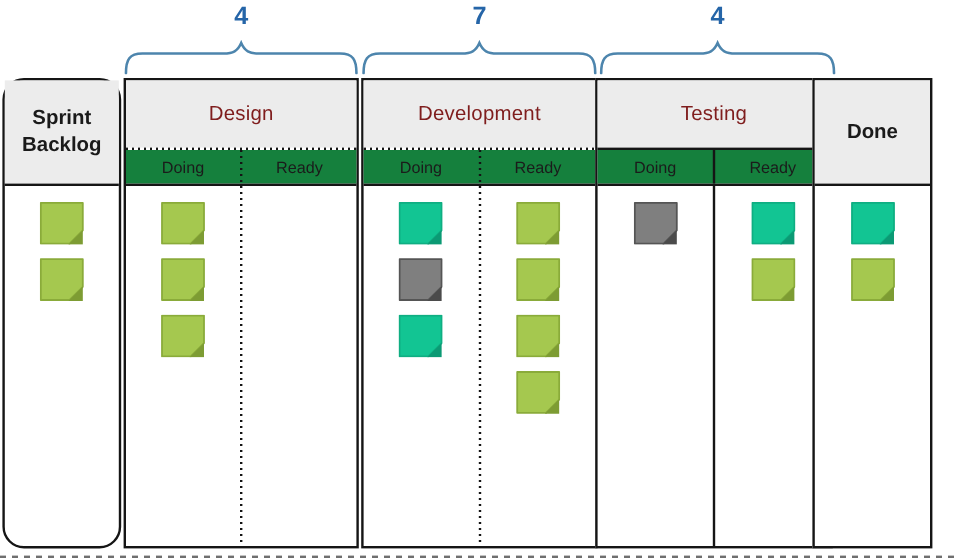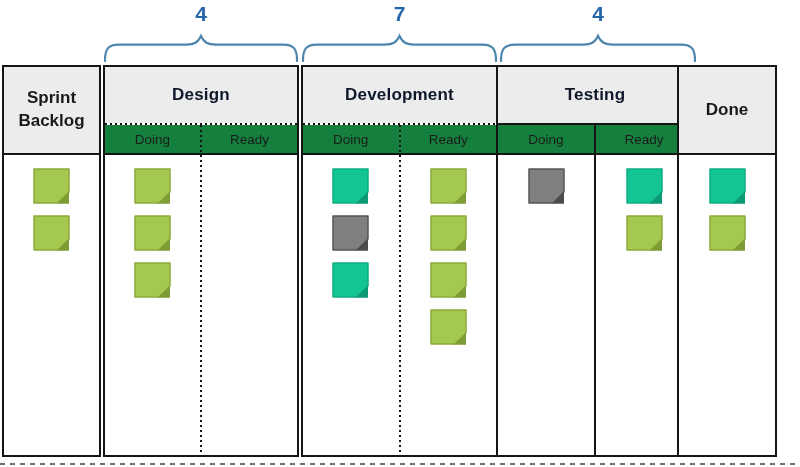--- a/index.html
+++ b/index.html
@@ -10,28 +10,28 @@
   .brace-wrap{position:absolute;top:0;height:63px;}
   .bw-design{left:103px;width:196px;}
   .bw-development{left:301px;width:197px;}
   .bw-testing{left:499px;width:198px;}
   .wip-num{position:absolute;top:1px;left:0;width:100%;text-align:center;
            font-size:21px;font-weight:700;color:#2565a8;line-height:1.2;}
   .brace{position:absolute;left:0;bottom:1px;width:100%;height:29px;display:block;}
 
   
   .col{position:absolute;top:65px;height:392px;border:2px solid #151515;background:#fff;box-sizing:border-box;}
-  .col-sb{left:2px;width:99px;}
+  .col-sb{left:2px;width:99px;border-radius:18px;}
   .col-design{left:103px;width:196px;}
   .col-dev{left:301px;width:197px;}
   .col-test{left:496px;width:198px;}
   .col-done{left:677px;width:100px;}
 
   .title{height:56px;background:#ececec;display:flex;align-items:center;justify-content:center;
-         font-size:17px;font-weight:700;color:#0f172a;letter-spacing:.2px;}
+         font-size:17px;font-weight:400;color:#7f1d1d;letter-spacing:.2px;}
   .title-tall{height:86px;background:#ececec;display:flex;align-items:center;justify-content:center;
          text-align:center;font-size:17px;font-weight:700;color:#1a1a1a;line-height:1.35;}
   .hline{height:2px;background:#151515;}
   .sep-dotted{height:2px;background:repeating-linear-gradient(90deg,#141414 0 2px,transparent 2px 5px);}
   .sep-solid{height:2px;background:#151515;}
 
   .subrow{height:28px;display:grid;grid-template-columns:1fr 2px 1fr;background:#15803d;}
   .sublabel{display:flex;align-items:center;justify-content:center;font-size:13.5px;color:#1b1b1b;}
   .vdiv-dotted{background:repeating-linear-gradient(180deg,#141414 0 2px,transparent 2px 5px);}
   .vdiv-solid{background:#151515;}

